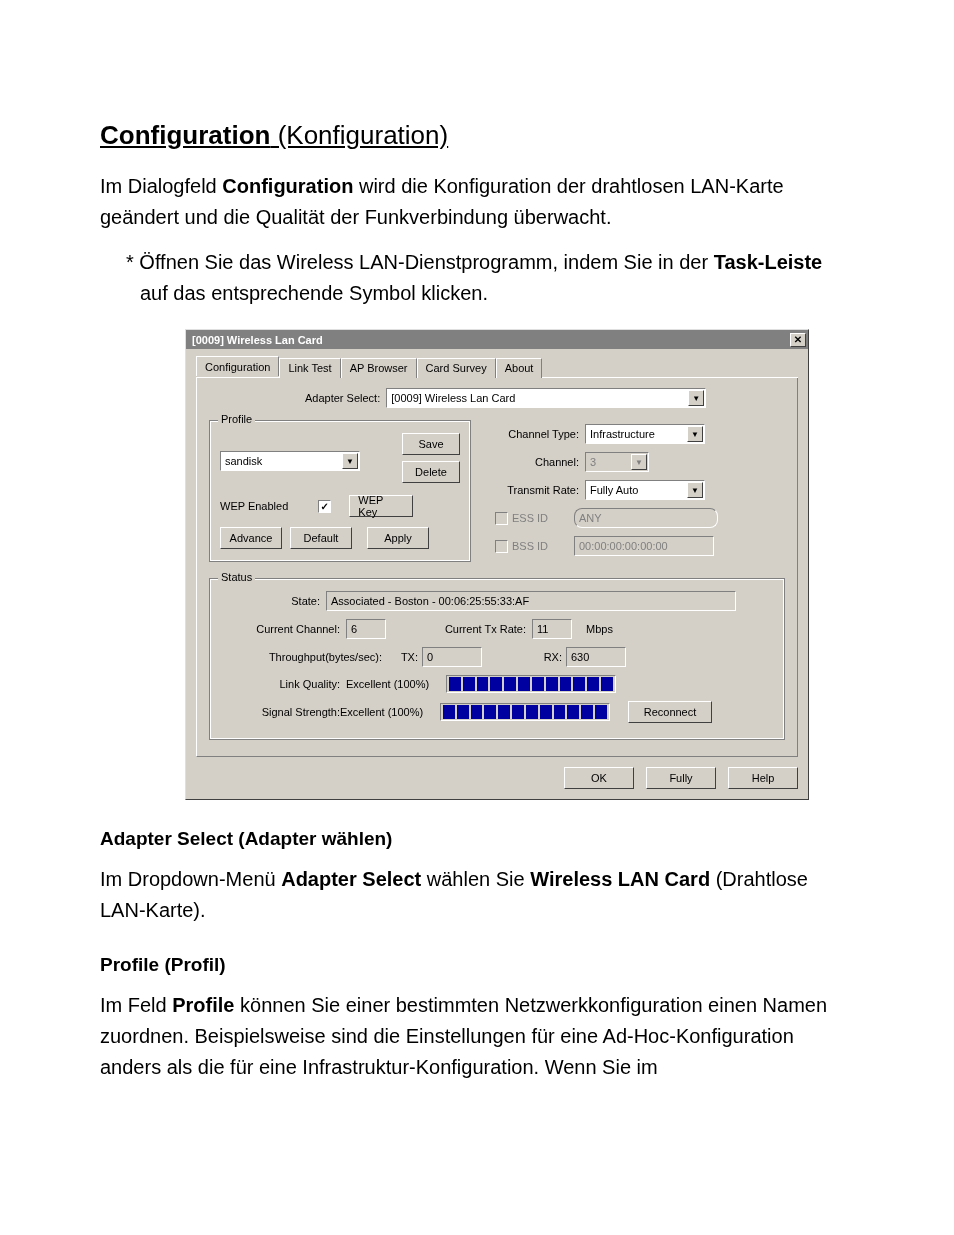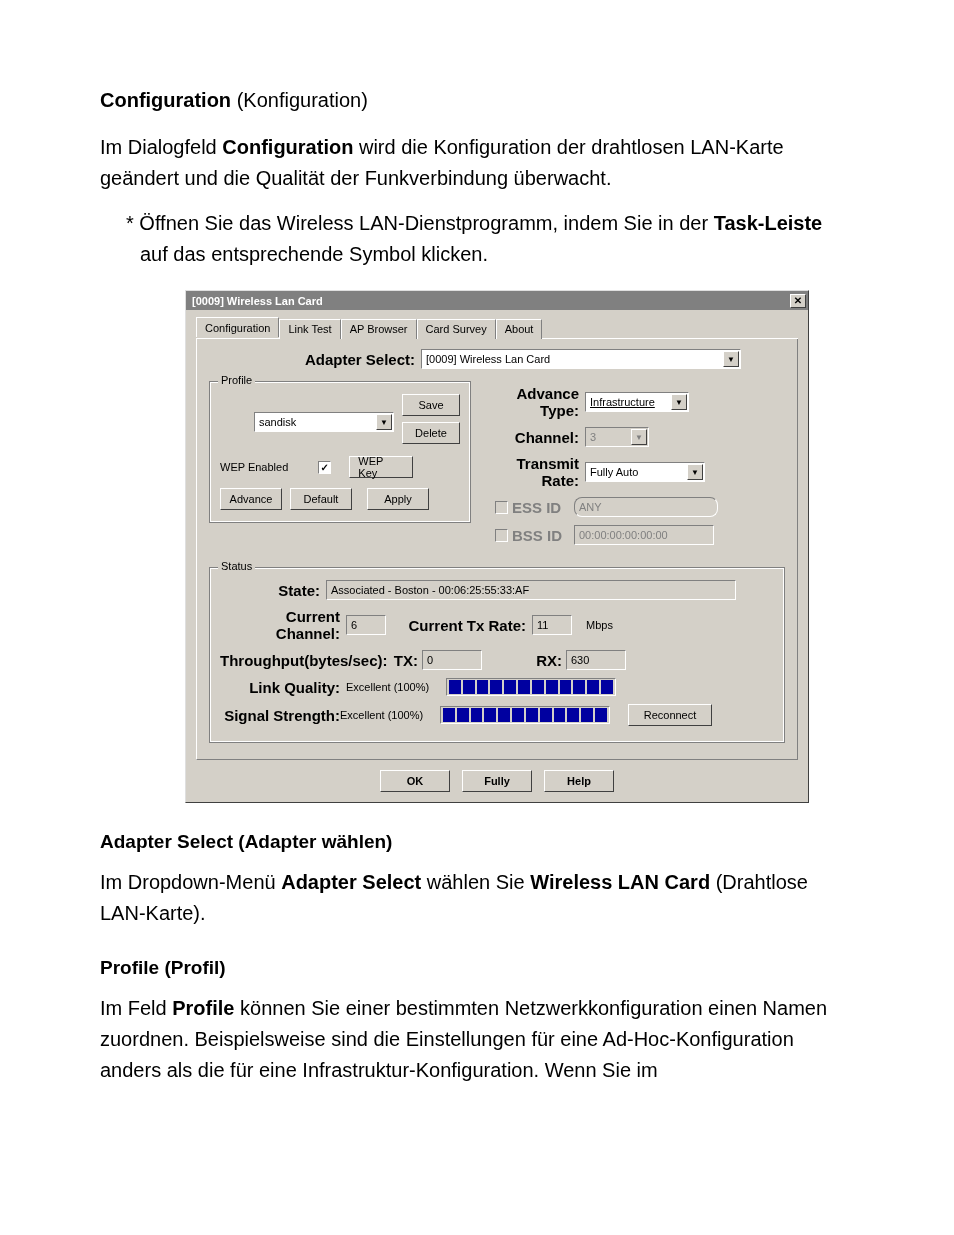--- a/index.html
+++ b/index.html
@@ -8,23 +8,24 @@
     padding: 0;
     background: #ffffff;
     font-family: Arial, Helvetica, sans-serif;
     color: #000;
     width: 954px;
   }
   .page {
     padding: 40px 100px 40px 100px;
   }
   h1.title {
-    font-size: 20px;
+    font-size: 26px;
     font-weight: normal;
-    margin: 49px 0 20px 0;
+    margin: 80px 0 20px 0;
+    text-decoration: underline;
   }
   h1.title .bold { font-weight: bold; }
   .indent1 { margin-left: 85px; }
   .indent2 { margin-left: 125px; }
   p.body {
     font-size: 20px;
     line-height: 1.55;
     margin: 0 0 14px 0;
   }
   p.body b { font-weight: bold; }
@@ -95,21 +96,21 @@
     border-right: 1px solid #808080;
     z-index: 2;
   }
   .tab-panel {
     border-left: 1px solid #ffffff;
     border-right: 1px solid #808080;
     border-bottom: 1px solid #808080;
     padding: 10px 12px 16px 12px;
     background: #d4d0c8;
   }
-  .label { text-align: right; font-size: 15px; font-weight: bold; }
+  .label { text-align: right; font-size: 11px; }
   .field, .dropdown {
     height: 20px;
     background: #ffffff;
     border-top: 1px solid #808080;
     border-left: 1px solid #808080;
     border-right: 1px solid #ffffff;
     border-bottom: 1px solid #ffffff;
     padding: 2px 4px;
     font-size: 11px;
     display: flex;
@@ -192,21 +193,21 @@
     background: #0000a0;
   }
   
   .adapter-row { display: flex; align-items: center; gap: 6px; margin-bottom: 6px; justify-content: flex-start; padding-left: 96px;}
   
   .profile-layout { display: flex; gap: 18px; }
   .profile-left { flex: 0 0 262px; }
   .profile-right { flex: 1; }
   .right-row { display: flex; align-items: center; margin-bottom: 8px; }
   .right-row .label { width: 90px; margin-right: 6px; }
-  .bottom-btns { display: flex; justify-content: center; gap: 12px; margin-top: 10px; font-weight: bold; }
+  .bottom-btns { display: flex; justify-content: flex-end; gap: 12px; margin-top: 10px; }
   .bottom-btns .btn { width: 70px; }
   
   .status-row { display: flex; align-items: center; margin-bottom: 8px; }
 </style>
 </head>
 <body>
 
 <div class="page">
   <h1 class="title">
     <span class="bold">Configuration</span><span> (Konfiguration)</span>
@@ -243,21 +244,21 @@
               <span class="dd-btn">▼</span>
             </div>
           </div>
 
           <div class="profile-layout">
 
             <div class="profile-left">
               <div class="groupbox" style="margin-top:6px; padding-bottom:12px;">
                 <span class="legend">Profile</span>
                 <div style="display:flex; gap:8px; align-items:flex-start;">
-                  <div style="flex:1; padding-top:18px;margin-left:34px;">
+                  <div style="flex:1; padding-top:18px;">
                     <div class="dropdown" style="width:140px;">
                       <span>sandisk</span>
                       <span class="dd-btn">▼</span>
                     </div>
                   </div>
                   <div style="display:flex; flex-direction:column; gap:6px;">
                     <div class="btn" style="width:58px;">Save</div>
                     <div class="btn" style="width:58px;">Delete</div>
                   </div>
                 </div>
@@ -270,22 +271,22 @@
                 <div style="display:flex; gap:8px; margin-top:10px;">
                   <div class="btn" style="width:62px;">Advance</div>
                   <div class="btn" style="width:62px;">Default</div>
                   <div class="btn" style="width:62px;margin-left:7px;">Apply</div>
                 </div>
               </div>
             </div>
 
             <div class="profile-right" style="padding-top:10px;">
               <div class="right-row">
-                <span class="label">Advance Type:</span>
-                <div class="dropdown" style="width:104px;text-decoration:underline;">
+                <span class="label">Channel Type:</span>
+                <div class="dropdown" style="width:120px;">
                   <span>Infrastructure</span>
                   <span class="dd-btn">▼</span>
                 </div>
               </div>
               <div class="right-row">
                 <span class="label">Channel:</span>
                 <div class="dropdown disabled" style="width:64px;">
                   <span>3</span>
                   <span class="dd-btn">▼</span>
                 </div>

